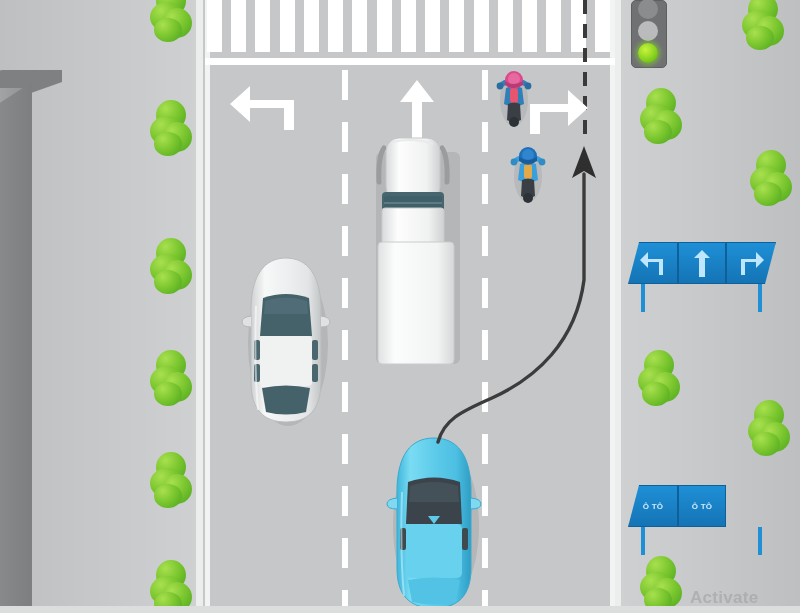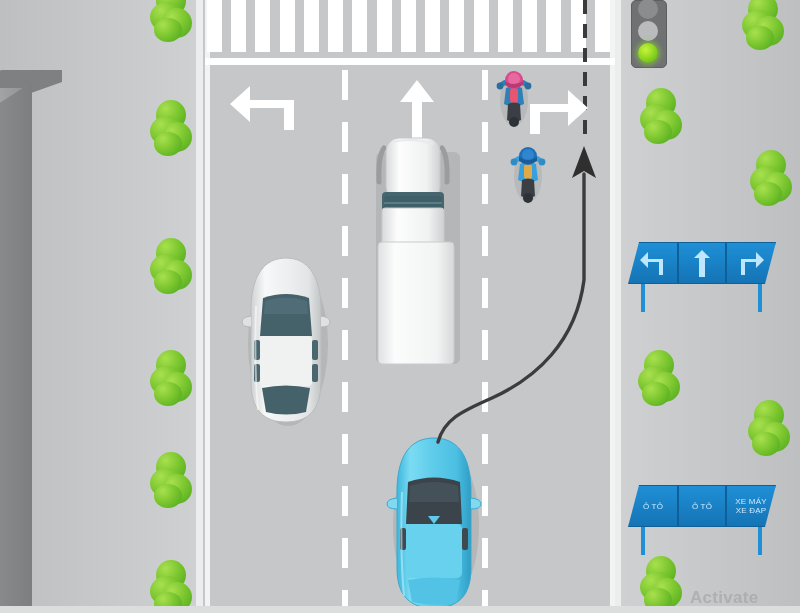--- a/index.html
+++ b/index.html
@@ -63,22 +63,22 @@
   .lamp.green{top:42px;background:radial-gradient(circle at 38% 34%,#c8f43a 0%,#86d220 55%,#59a812 100%);
       box-shadow:0 0 5px 2px rgba(140,220,40,.55);}
   
   .signboard{position:absolute;}
   .sign-panels{position:relative;display:flex;height:42px;}
   .sign-panel{position:relative;background:linear-gradient(180deg,#1f8fd6 0%,#1474b5 100%);
       border:1px solid #0f5f98;box-sizing:border-box;
       display:flex;align-items:center;justify-content:center;}
   .sign-panel.p-left{clip-path:polygon(11px 0,100% 0,100% 100%,0 100%);}
   .sign-panel.p-right{clip-path:polygon(0 0,100% 0,calc(100% - 11px) 100%,0 100%);}
-  .sign-text{color:#cfeaff;font-size:8px;font-weight:normal;line-height:9px;
-      text-align:center;letter-spacing:.2px;}
+  .sign-text{color:#cfeaff;font-size:8px;font-weight:bold;line-height:9px;
+      text-align:right;letter-spacing:.2px;}
   .sign-legs{position:relative;height:28px;}
   .leg{position:absolute;top:0;width:4px;height:28px;background:#1f8fd6;}
   
   .veh{position:absolute;}
   .veh svg{display:block;}
   
   .traj{position:absolute;left:400px;top:130px;width:230px;height:330px;}
   
   .watermark{position:absolute;left:690px;top:588px;
       color:rgba(155,157,159,.55);font-size:17px;font-weight:600;
@@ -287,24 +287,20 @@
   </div>
 
   <div class="signboard" style="left:628px;top:485px;">
     <div class="sign-panels" style="width:148px;">
       <div class="sign-panel p-left" style="width:50px;">
         <span class="sign-text">Ô TÔ</span>
       </div>
       <div class="sign-panel" style="width:48px;">
         <span class="sign-text">Ô TÔ</span>
       </div>
-      <div class="sign-panel p-right" style="width:50px;">
-        <span class="sign-text" style="white-space:pre-line;">XE MÁY
-XE ĐẠP</span>
-      </div>
     </div>
     <div class="sign-legs" style="width:148px;">
       <div class="leg" style="left:13px;"></div>
       <div class="leg" style="left:130px;"></div>
     </div>
   </div>
 
   <div class="veh" style="left:368px;top:134px;">
     <svg width="96" height="232" viewBox="0 0 96 232">
       <defs>

